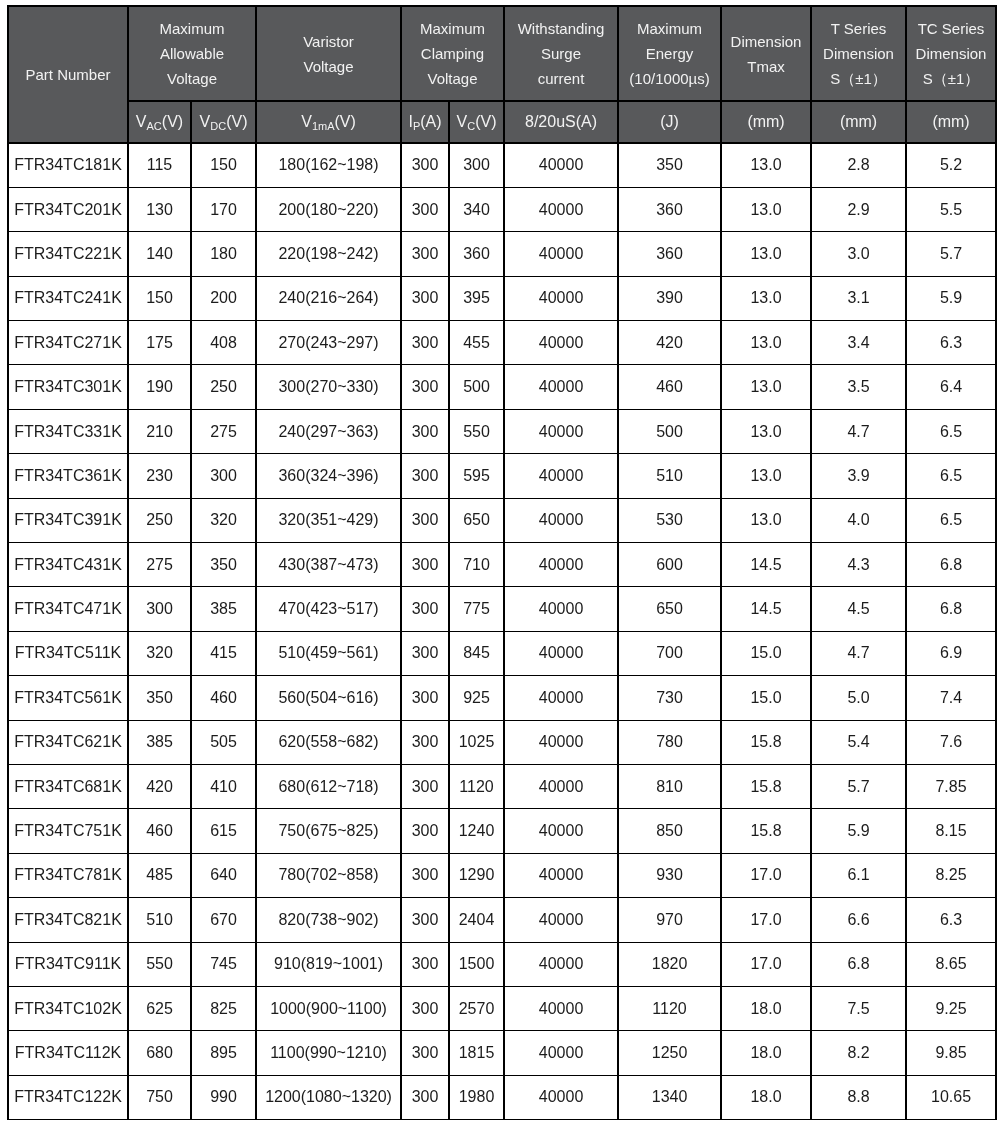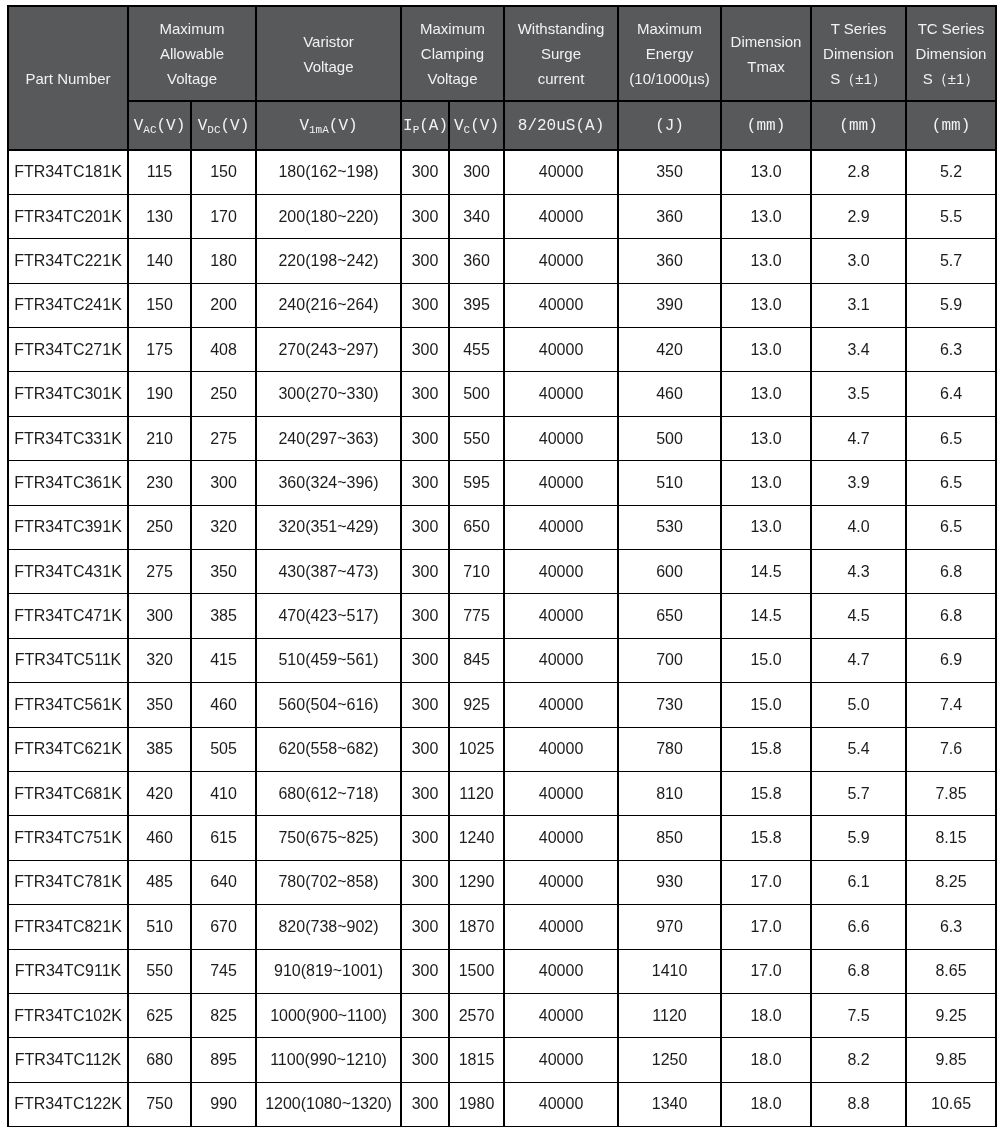--- a/index.html
+++ b/index.html
@@ -30,21 +30,21 @@
     background: var(--header-bg);
     color: var(--header-text);
     font-weight: normal;
     font-size: 15px;
     border: 2px solid var(--border-color);
     text-align: center;
     vertical-align: middle;
     padding: 2px 1px;
   }
   thead tr.group-row { height: 95px; }
-  thead tr.sub-row   { height: 49px; font-family: Liberation Mono, monospace; }
+  thead tr.sub-row   { height: 42px; }
   thead .hline { line-height: 25px; white-space: nowrap; }
   thead th.sub-th { font-size: 16px; }
   thead sub {
     font-size: 11px;
     line-height: 0;
     vertical-align: -3px;
   }
   
   tbody tr { height: 44.4px; }
   tbody td {
@@ -358,36 +358,36 @@
           <td>17.0</td>
           <td>6.1</td>
           <td>8.25</td>
         </tr>
         <tr>
           <td>FTR34TC821K</td>
           <td>510</td>
           <td>670</td>
           <td>820(738~902)</td>
           <td>300</td>
-          <td>1870</td>
+          <td>2404</td>
           <td>40000</td>
           <td>970</td>
           <td>17.0</td>
           <td>6.6</td>
           <td>6.3</td>
         </tr>
         <tr>
           <td>FTR34TC911K</td>
           <td>550</td>
           <td>745</td>
           <td>910(819~1001)</td>
           <td>300</td>
           <td>1500</td>
           <td>40000</td>
-          <td>1410</td>
+          <td>1820</td>
           <td>17.0</td>
           <td>6.8</td>
           <td>8.65</td>
         </tr>
         <tr>
           <td>FTR34TC102K</td>
           <td>625</td>
           <td>825</td>
           <td>1000(900~1100)</td>
           <td>300</td>

